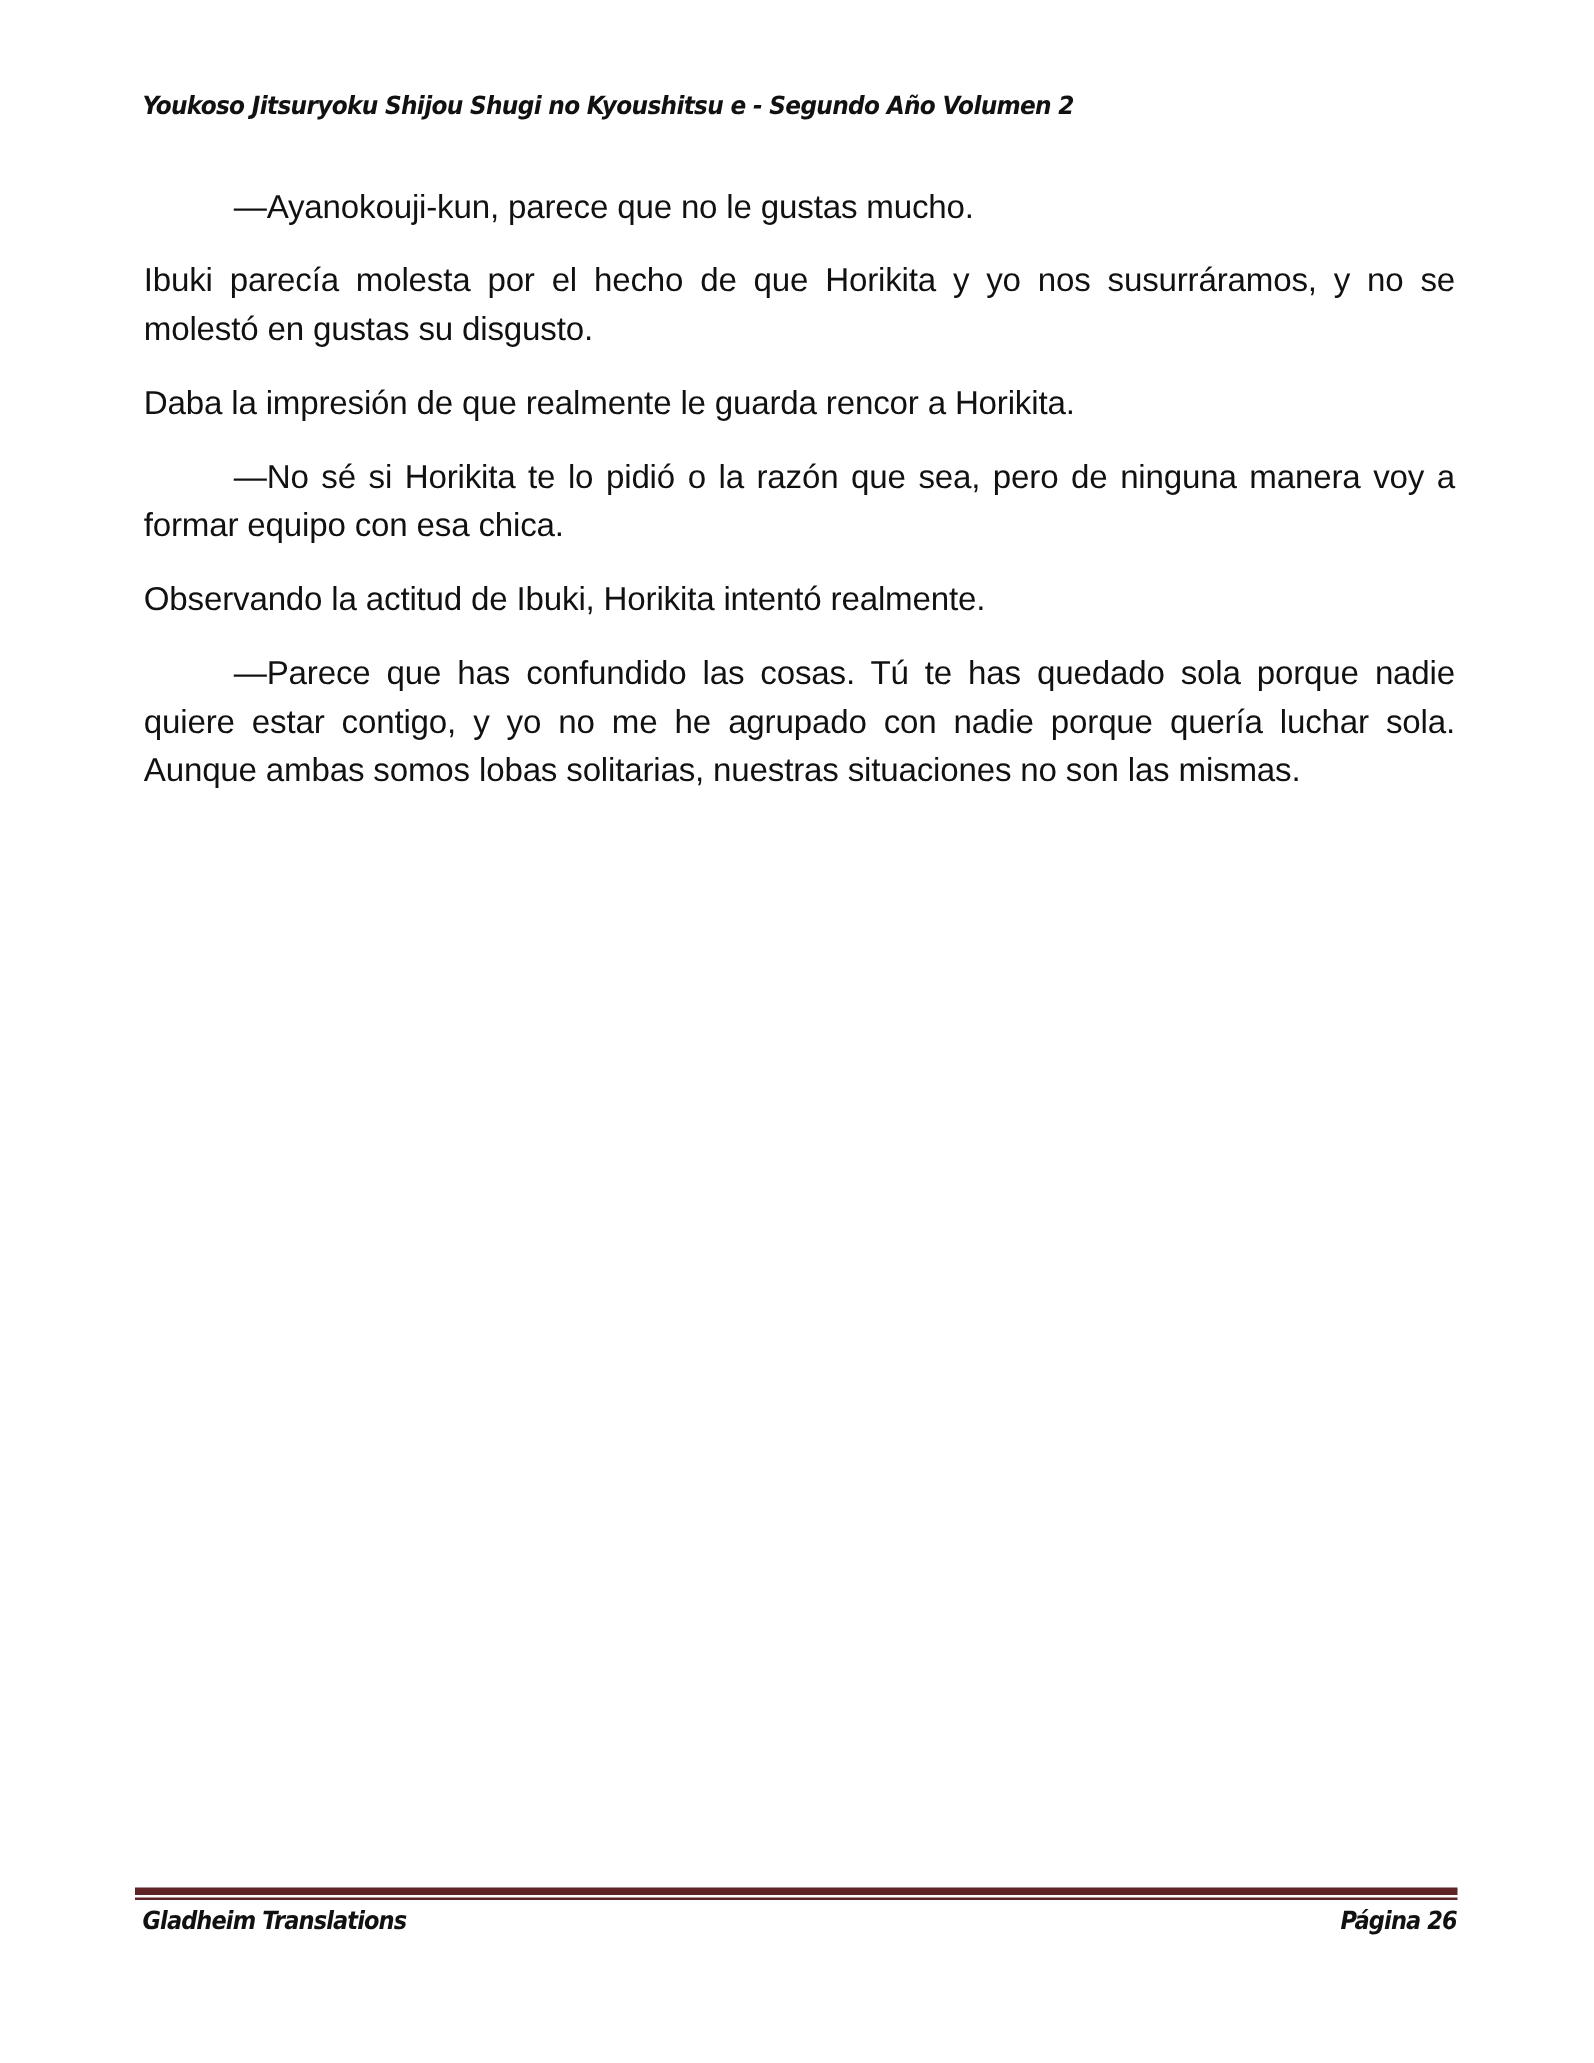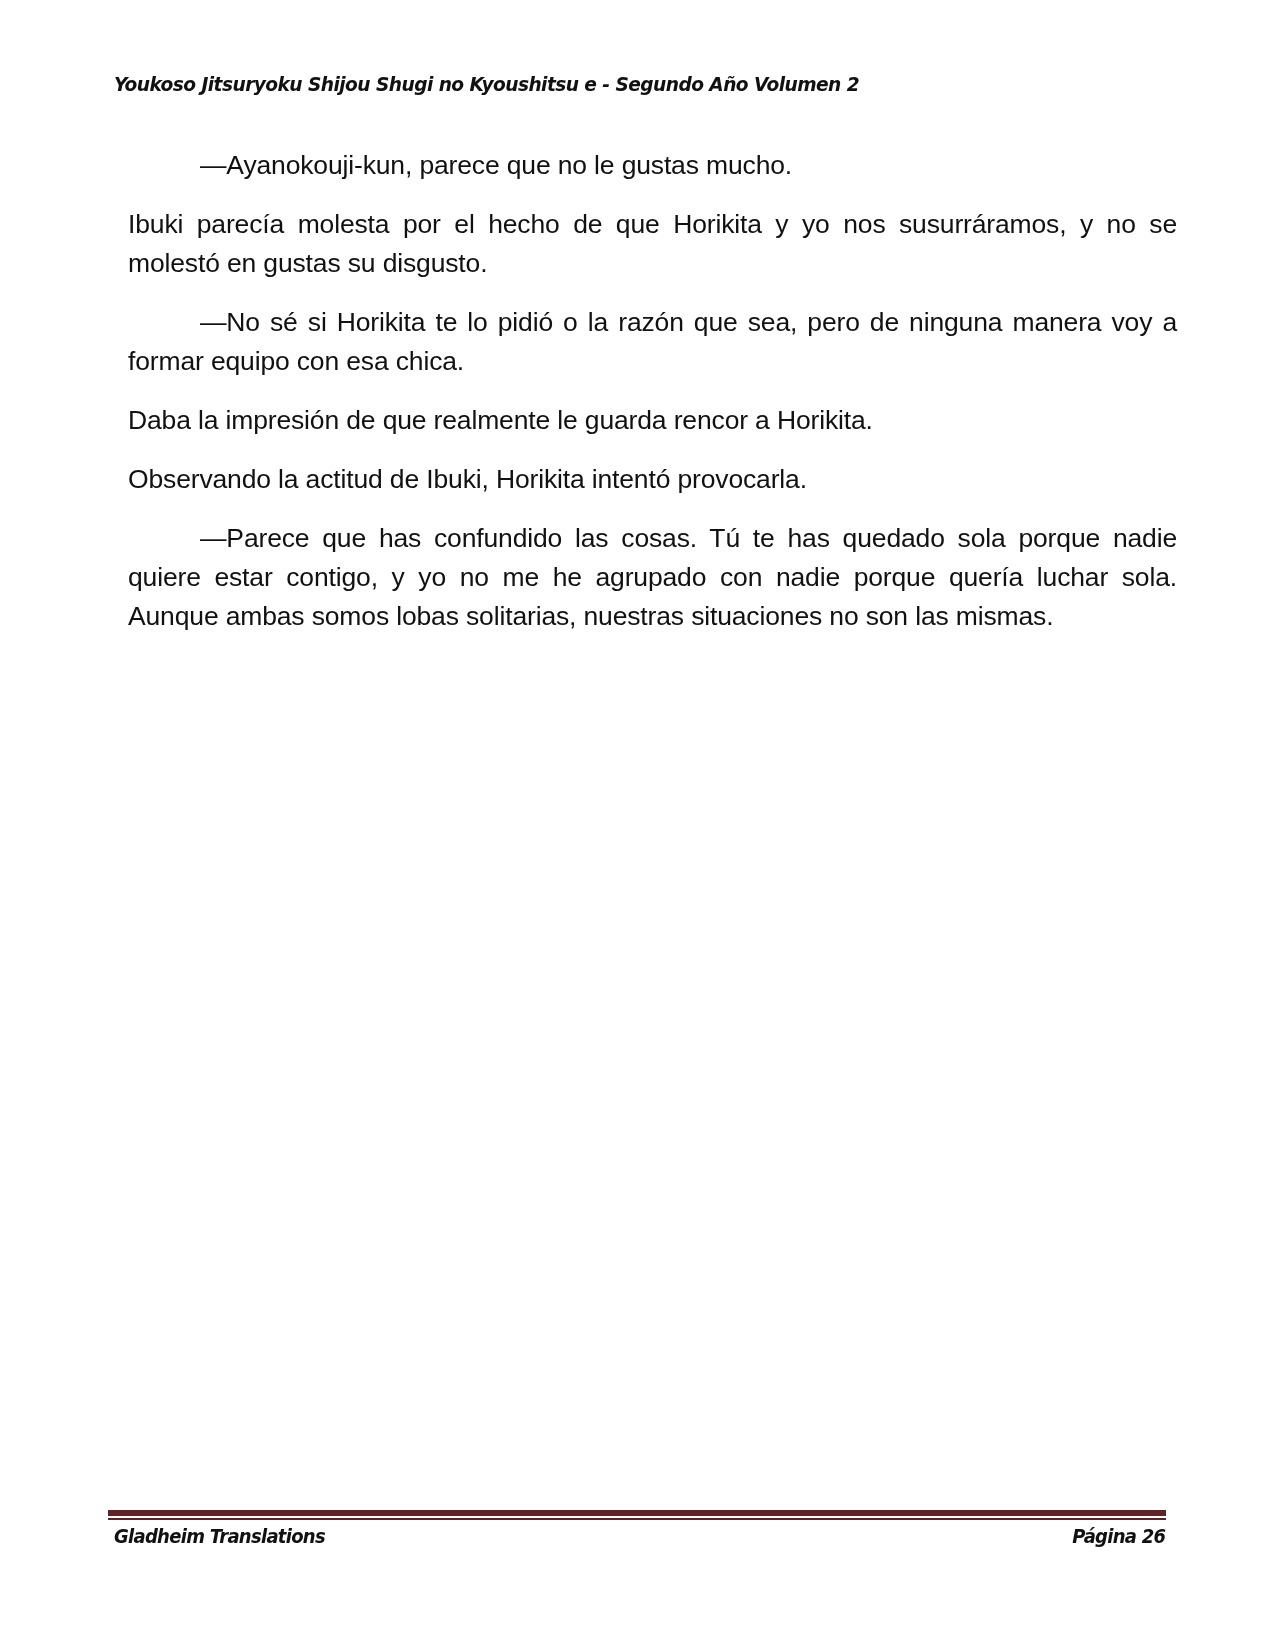--- a/index.html
+++ b/index.html
@@ -24,21 +24,21 @@
       font-style: italic;
       font-size: 20px;
       letter-spacing: -0.6px;
       color: #111;
       transform: scaleX(0.93);
       transform-origin: left center;
       white-space: nowrap;
     }
     .content {
       position: absolute;
-      left: 128px;
+      left: 115px;
       top: 146px;
       width: 1049px;
     }
     .para {
       font-size: 26.5px;
       line-height: 39px;
       margin: 0 0 20px 0;
       text-align: justify;
       letter-spacing: -0.15px;
       word-spacing: 0px;
@@ -88,22 +88,22 @@
     }
   </style>
 </head>
 <body>
 
 <div class="page-header">Youkoso Jitsuryoku Shijou Shugi no Kyoushitsu e - Segundo Año Volumen 2</div>
 
 <div class="content">
   <p class="para indent single">—Ayanokouji-kun, parece que no le gustas mucho.</p>
   <p class="para">Ibuki parecía molesta por el hecho de que Horikita y yo nos susurráramos, y no se molestó en gustas su disgusto.</p>
+  <p class="para single">Daba la impresión de que realmente le guarda rencor a Horikita.</p>
   <p class="para indent">—No sé si Horikita te lo pidió o la razón que sea, pero de ninguna manera voy a formar equipo con esa chica.</p>
-  <p class="para single">Daba la impresión de que realmente le guarda rencor a Horikita.</p>
-  <p class="para single">Observando la actitud de Ibuki, Horikita intentó provocarla.</p>
+  <p class="para single">Observando la actitud de Ibuki, Horikita intentó realmente.</p>
   <p class="para indent">—Parece que has confundido las cosas. Tú te has quedado sola porque nadie quiere estar contigo, y yo no me he agrupado con nadie porque quería luchar sola. Aunque ambas somos lobas solitarias, nuestras situaciones no son las mismas.</p>
 </div>
 
 <div class="footer-rule-thick"></div>
 <div class="footer-rule-thin"></div>
 <div class="footer-left">Gladheim Translations</div>
 <div class="footer-right">Página 26</div>
 
 </body></html>

